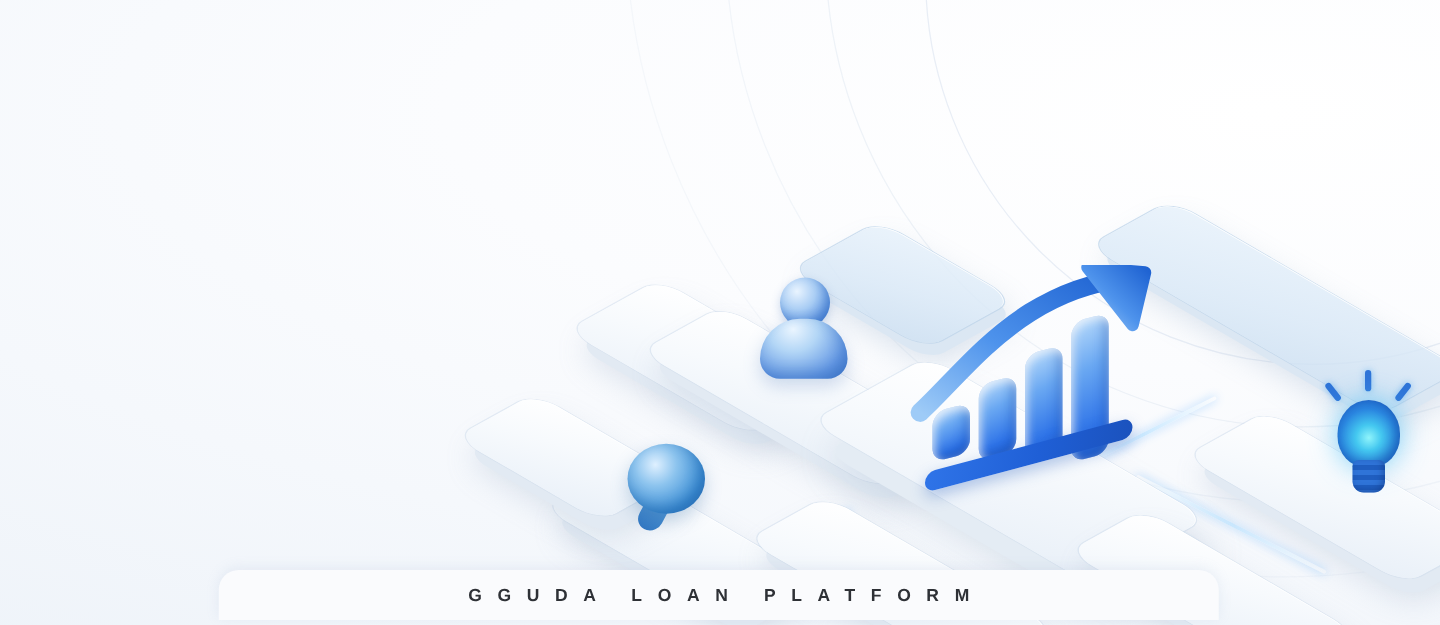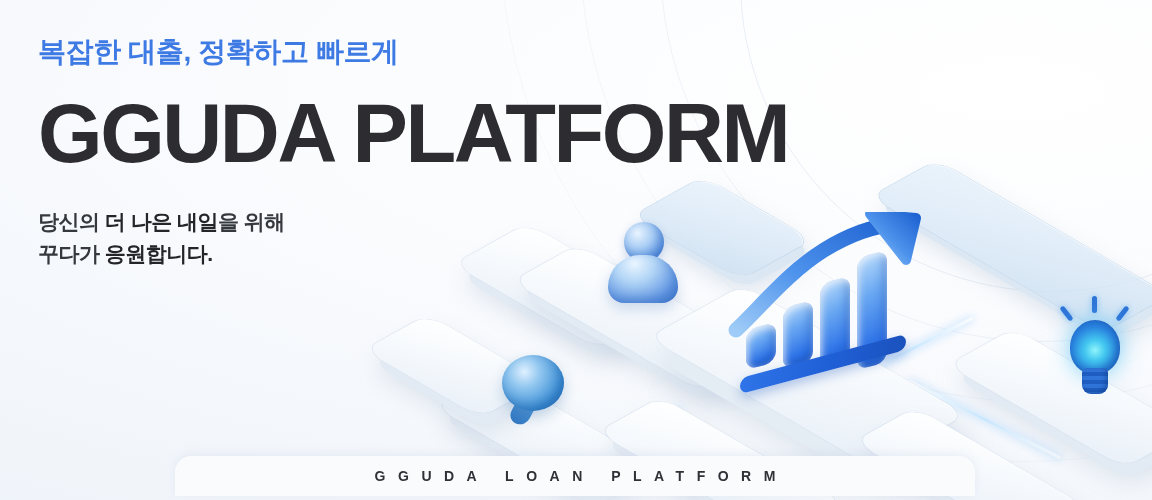--- a/index.html
+++ b/index.html
@@ -240,32 +240,20 @@
 
 <div id="banner">
 
   <div class="arcs">
     <div class="arc a1"></div>
     <div class="arc a2"></div>
     <div class="arc a3"></div>
     <div class="arc a4"></div>
   </div>
 
-  <div class="copy">
-    <p class="eyebrow">복잡한 대출, 정확하고 빠르게</p>
-    <h1 class="headline">GGUDA PLATFORM</h1>
-    <p class="subcopy">
-      <span class="ln">
-        <span>당신의 </span><span class="em">더 나은 내일</span><span>을 위해</span>
-      </span>
-      <span class="ln">
-        <span>꾸다가 </span><span class="em">응원합니다.</span>
-      </span>
-    </p>
-  </div>
 
   <div class="scene">
 
     <div class="iso glass" style="left:236px; top:22px;  width:112px; height:112px;"></div>
     <div class="iso" style="left:58px;  top:78px;  width:150px; height:116px;"></div>
     <div class="iso glass" style="left:470px; top:44px;  width:240px; height:104px;"></div>
 
     <div class="wire" style="left:188px; top:172px; width:150px; transform:rotate(27deg);"></div>
     <div class="wire" style="left:420px; top:196px; width:130px; transform:rotate(-27deg);"></div>
     <div class="wire" style="left:470px; top:268px; width:170px; transform:rotate(27deg);"></div>

